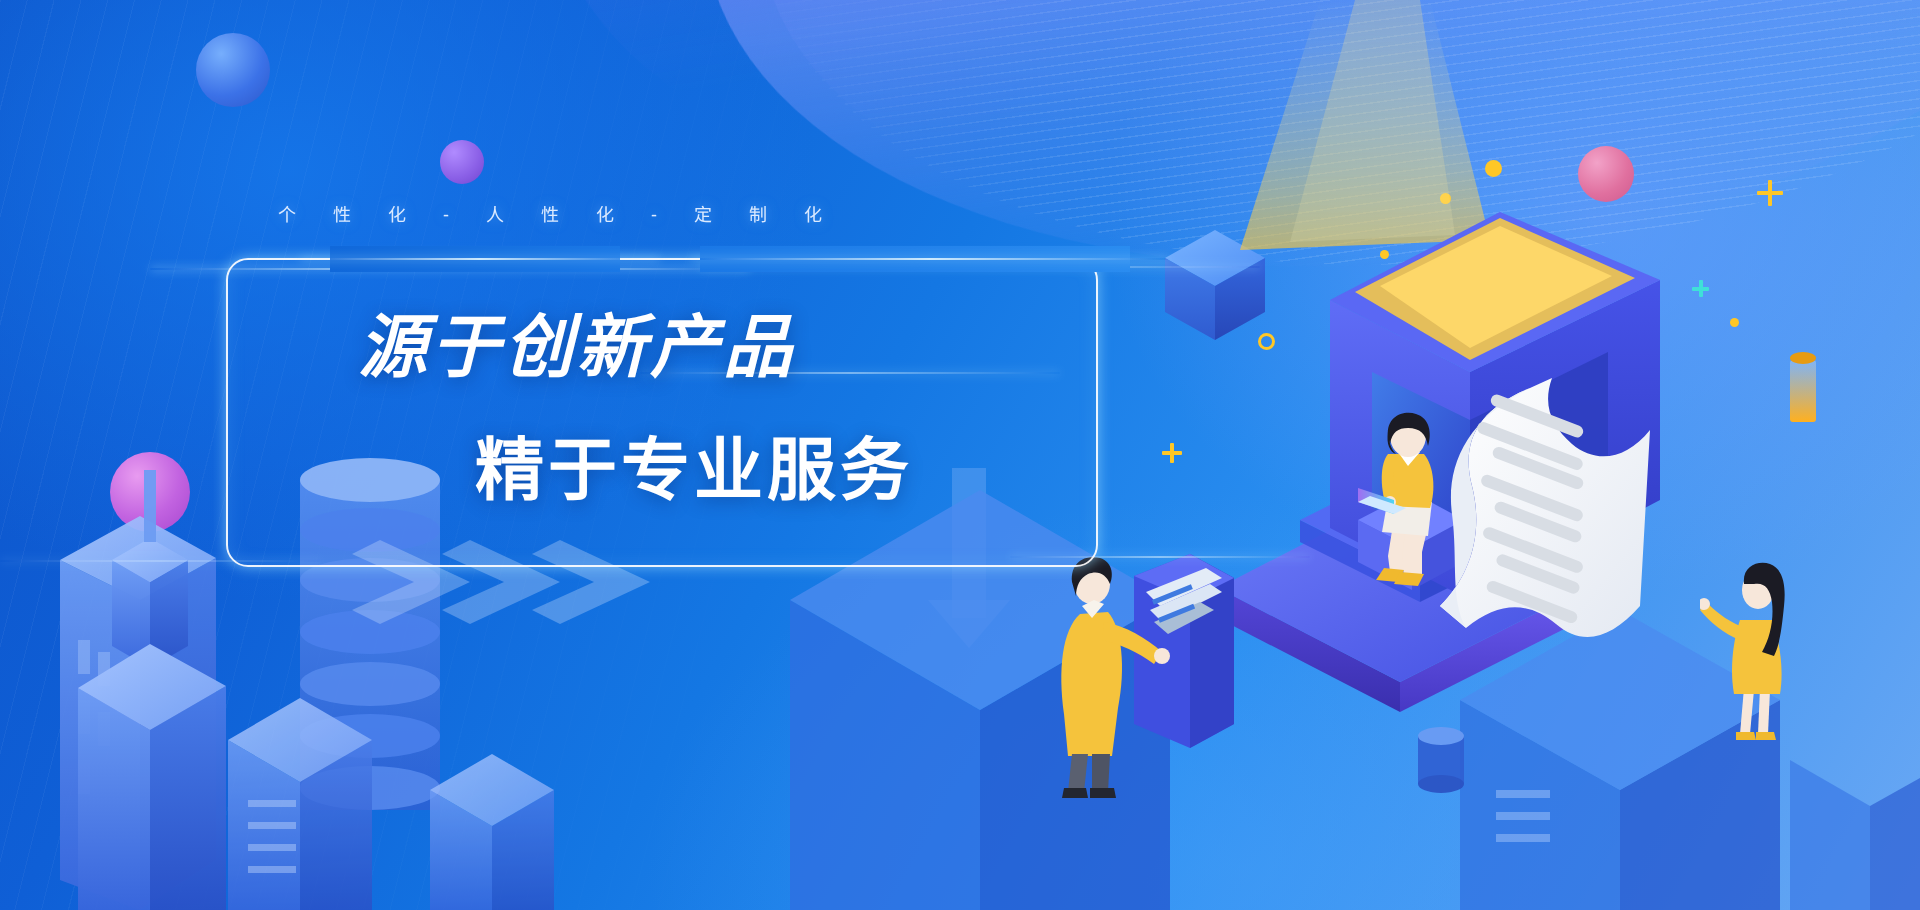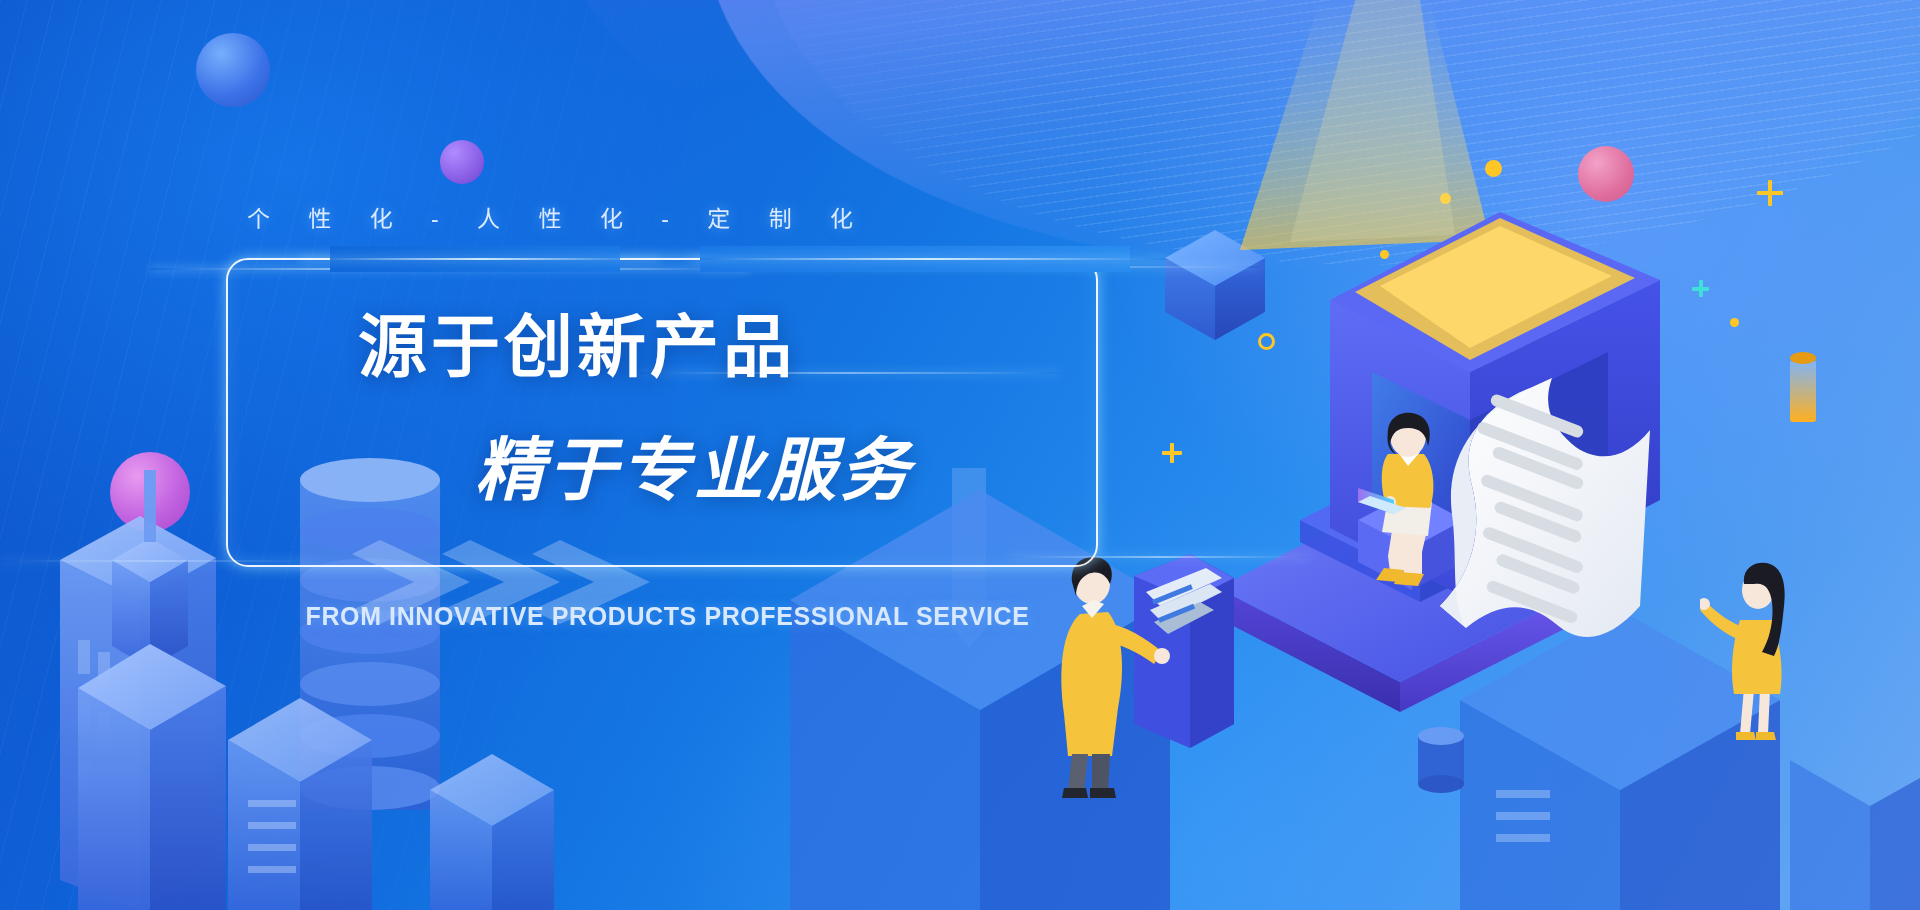--- a/index.html
+++ b/index.html
@@ -77,29 +77,29 @@
   .frame-mask-top2{left:700px;top:246px;width:430px;height:26px;
     background:linear-gradient(90deg,#1a78e6,#2a8cf0);}
 
   .streak-line{height:2px;border-radius:2px;
     background:linear-gradient(90deg,rgba(255,255,255,0),rgba(215,240,255,.95),rgba(255,255,255,0));
     box-shadow:0 0 10px rgba(160,220,255,.85);}
 
   
   .tagline{
     position:absolute;left:0;top:200px;width:1100px;text-align:center;
-    color:#dbeaff;font-size:23px;letter-spacing:16px;text-indent:16px;font-weight:400;
+    color:#dbeaff;font-size:18px;letter-spacing:16px;text-indent:16px;font-weight:400;
     text-shadow:0 0 12px rgba(120,190,255,.6);
   }
   .headline{
     position:absolute;color:#fff;font-weight:700;font-size:69px;letter-spacing:4px;
     text-shadow:0 3px 18px rgba(6,40,110,.45);white-space:nowrap;
   }
-  .headline-1{left:358px;top:291px;}
-  .headline-2{left:475px;top:414px;font-style:italic;}
+  .headline-1{left:358px;top:291px;font-style:italic;}
+  .headline-2{left:475px;top:414px;}
   .brand{
     position:absolute;left:546px;top:542px;color:#cfe4ff;font-size:34px;letter-spacing:3px;
     text-shadow:0 0 14px rgba(120,190,255,.5);
   }
   .en-sub{
     position:absolute;left:0;top:602px;width:1335px;text-align:center;
     color:#d7e8ff;font-size:25px;font-weight:600;letter-spacing:.6px;
     text-shadow:0 0 12px rgba(110,180,255,.55);
   }
 
@@ -441,15 +441,14 @@
 
   <div class="abs frame"></div>
   <div class="abs frame-mask-top"></div>
   <div class="abs frame-mask-top2"></div>
   <div class="abs streak-line" style="left:300px;top:258px;width:360px;"></div>
   <div class="abs streak-line" style="left:690px;top:258px;width:480px;"></div>
 
   <div class="tagline">个 性 化 - 人 性 化 - 定 制 化</div>
   <div class="headline headline-1">源于创新产品</div>
   <div class="headline headline-2">精于专业服务</div>
-  <div class="en-sub">FROM INNOVATIVE PRODUCTS PROFESSIONAL SERVICE</div>
 
 </div>
 
 </body></html>

